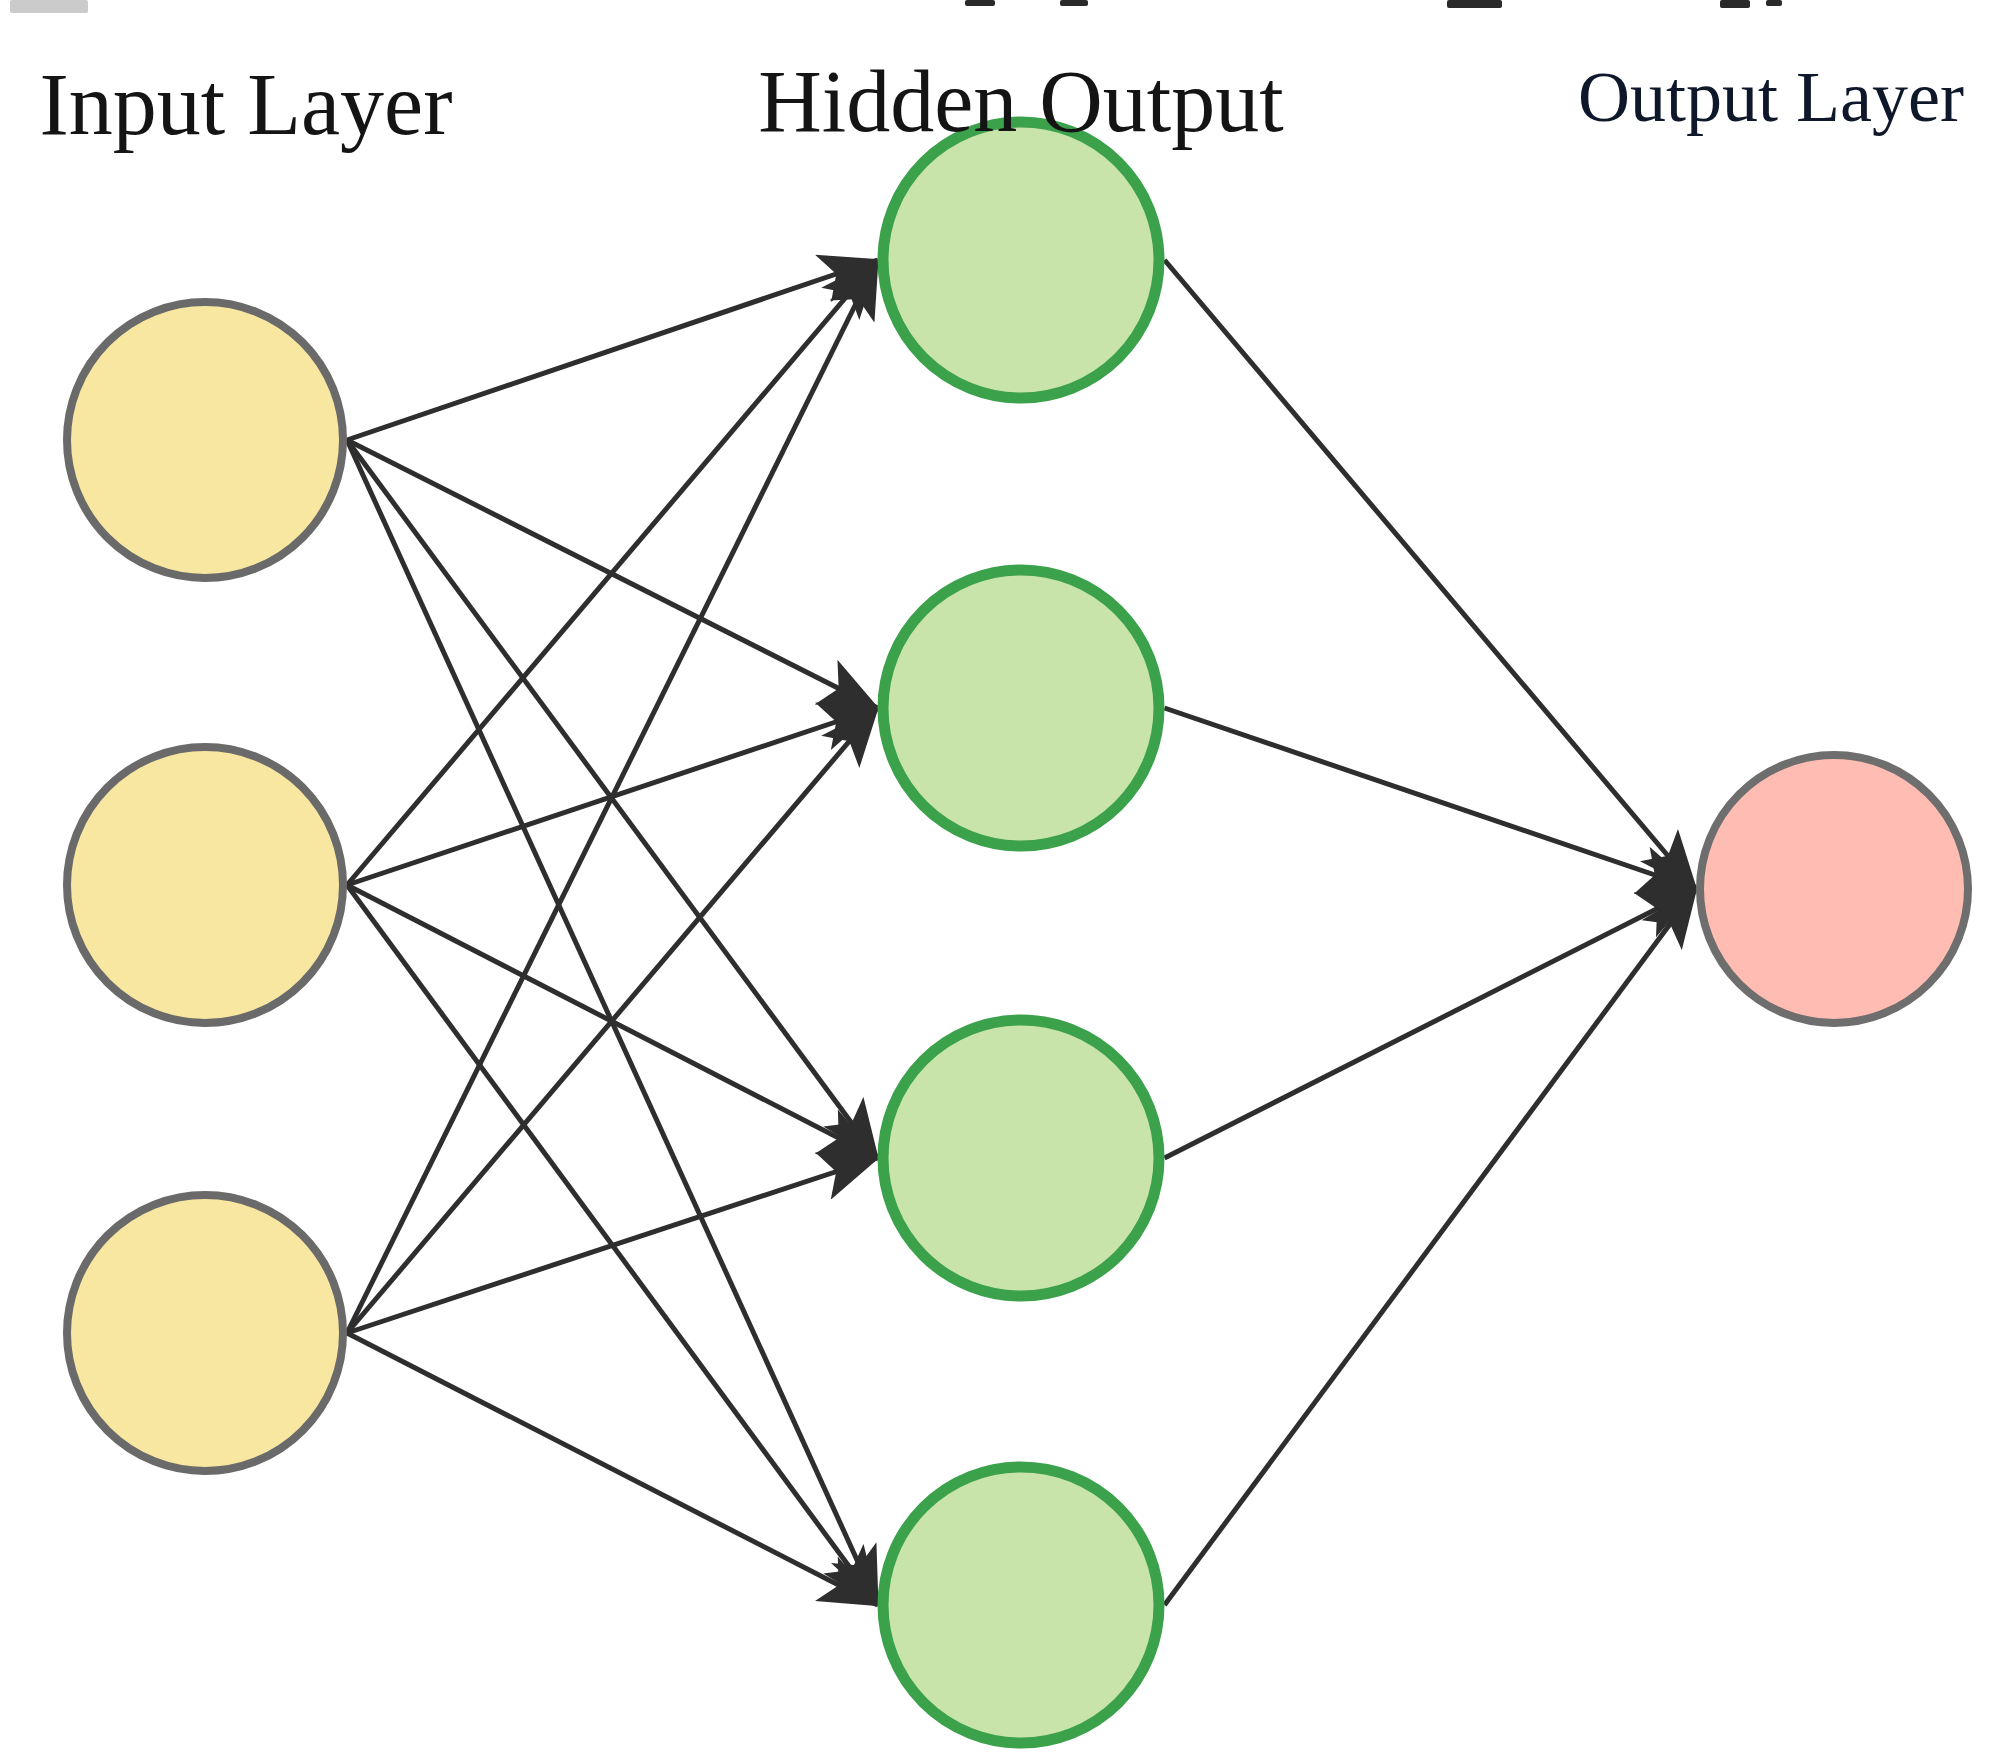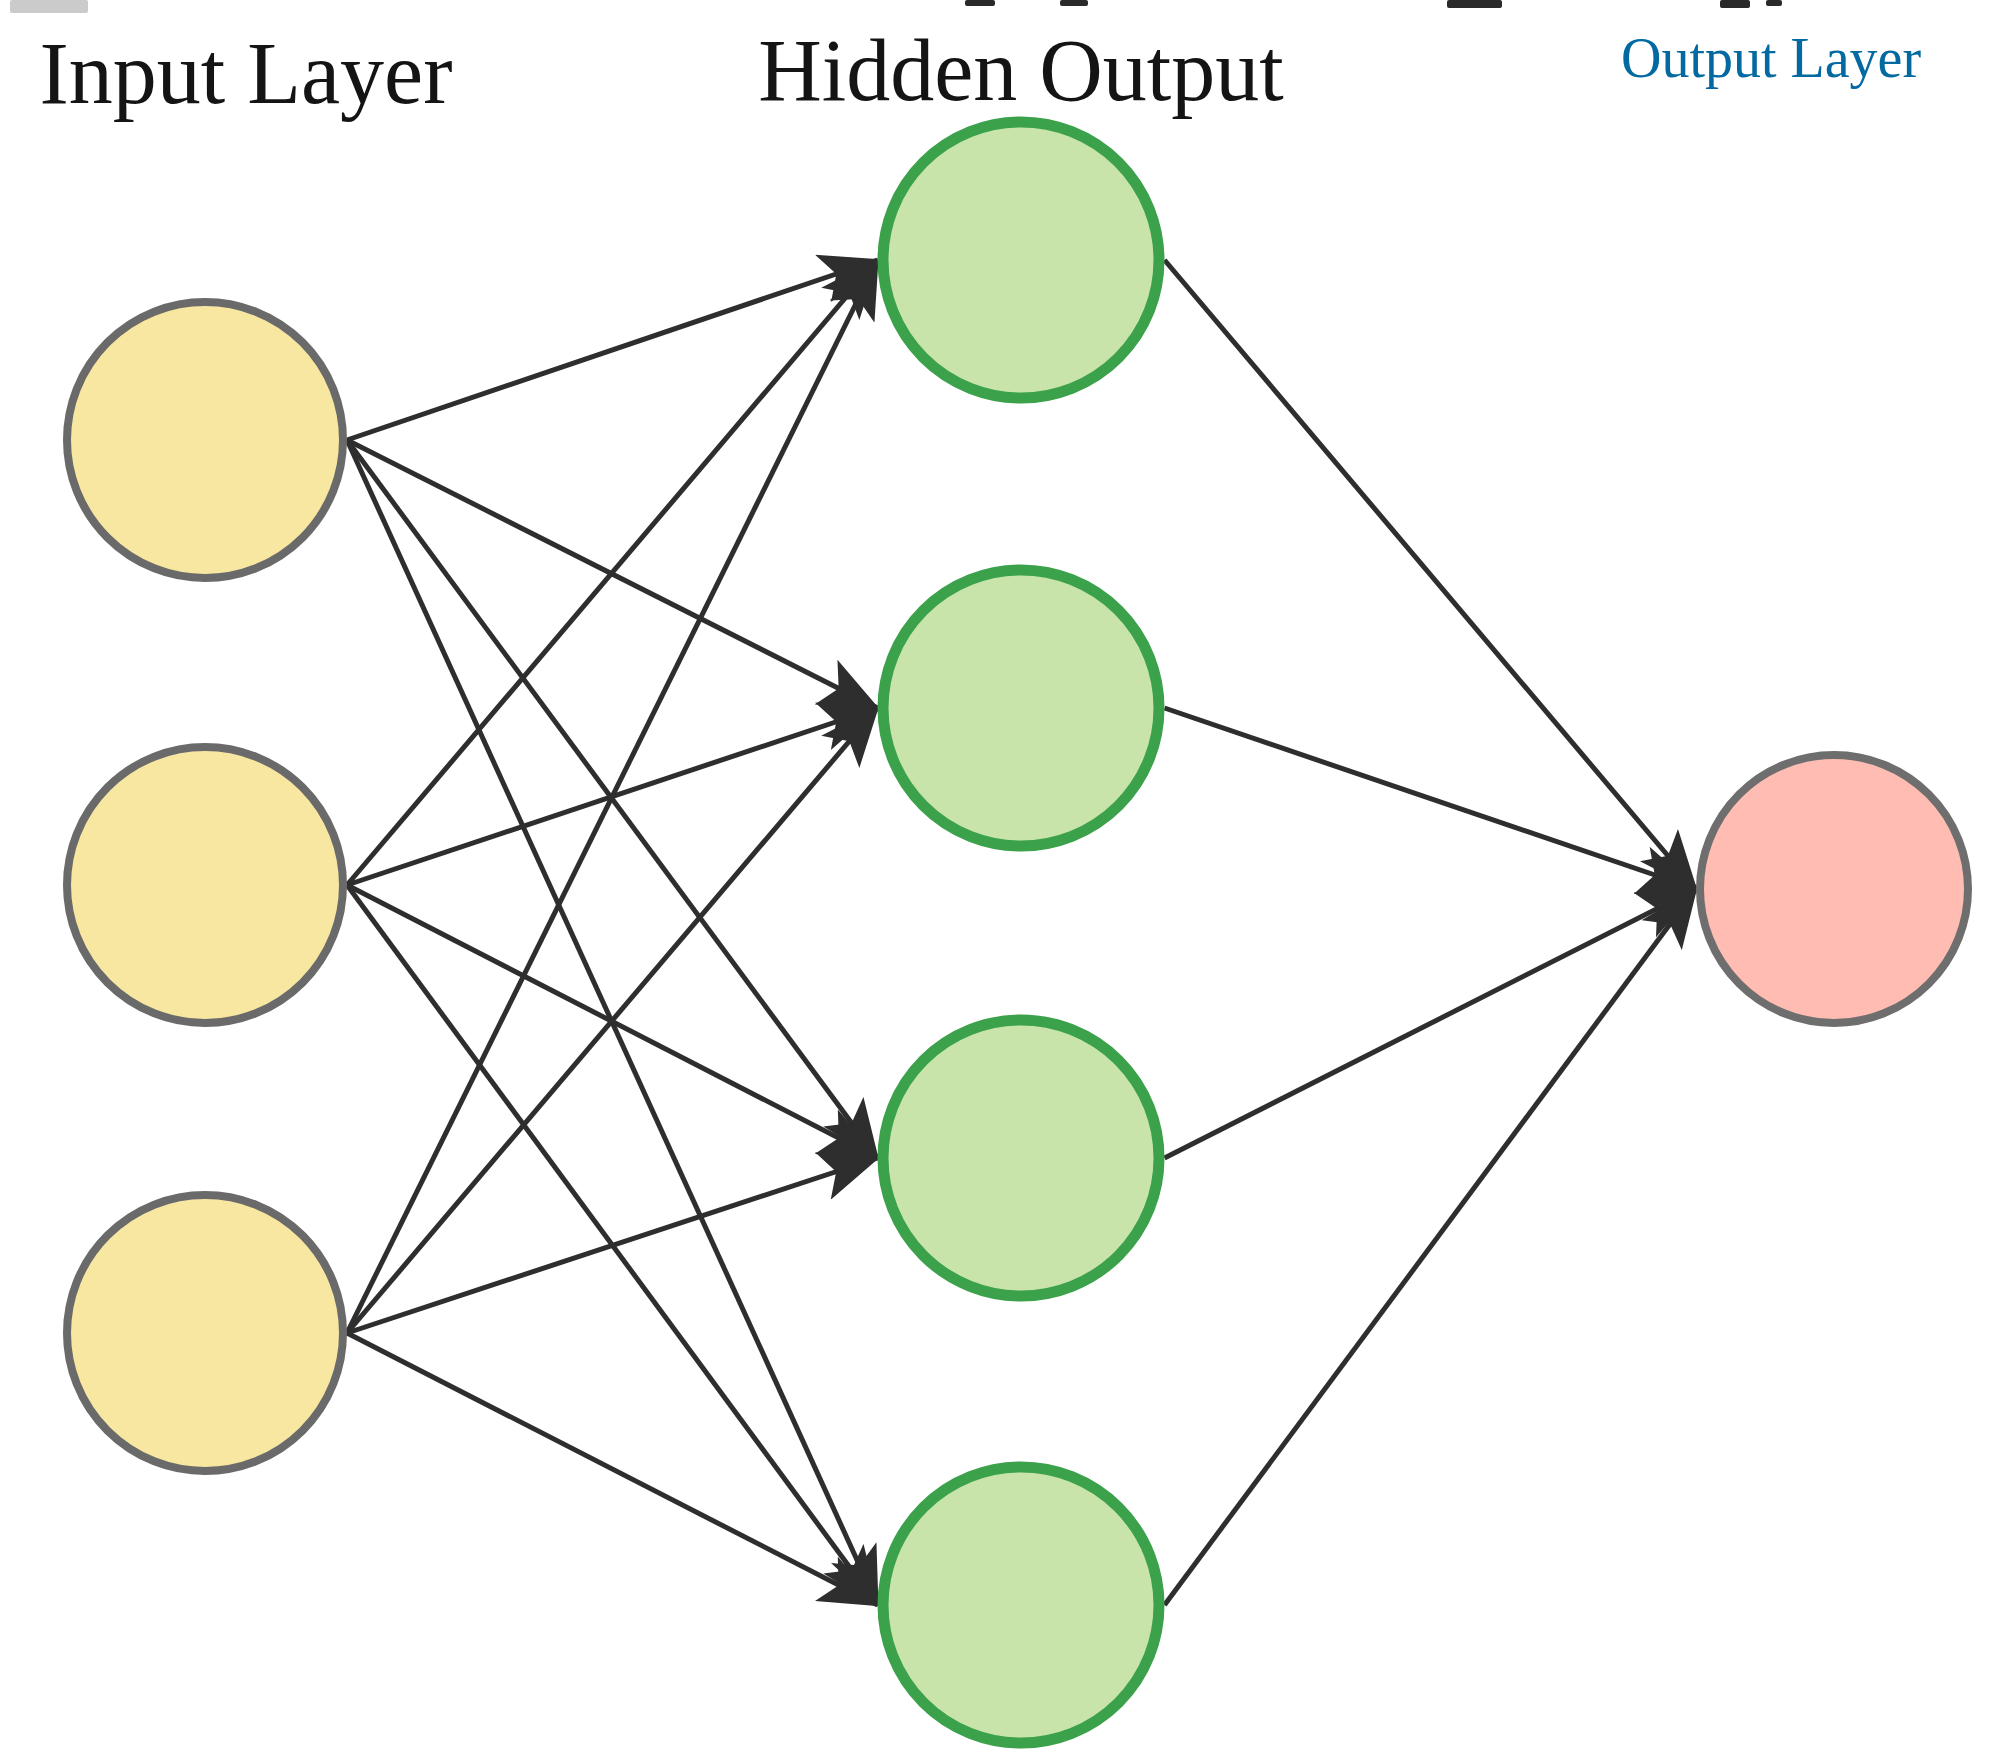--- a/index.html
+++ b/index.html
@@ -24,20 +24,21 @@
     display: block;
   }
   .layer-label {
     position: absolute;
     transform: translateX(-50%);
     white-space: nowrap;
     font-size: 88px;
     line-height: 1.0;
     color: #141414;
     font-family: "Liberation Serif", "DejaVu Serif", serif;
+    margin-top: 31px;
   }
   .artifact {
     position: absolute;
     border-radius: 2px;
   }
 </style>
 </head>
 <body>
 
 <div class="canvas">
@@ -73,21 +74,21 @@
         <circle cx="1021" cy="260" r="138" fill="#C8E4AB" stroke="#3BA14B" stroke-width="11"></circle>
         <circle cx="1021" cy="708" r="138" fill="#C8E4AB" stroke="#3BA14B" stroke-width="11"></circle>
         <circle cx="1021" cy="1158" r="138" fill="#C8E4AB" stroke="#3BA14B" stroke-width="11"></circle>
         <circle cx="1021" cy="1605" r="138" fill="#C8E4AB" stroke="#3BA14B" stroke-width="11"></circle>
         <circle cx="1834" cy="889" r="134" fill="#FFBCB3" stroke="#6E6E6E" stroke-width="8"></circle>
       </g>
   </svg>
 
   <div class="layer-label" style="left: 246px; top: 30px; font-size: 88px; color: rgb(20, 20, 20);">Input Layer</div>
   <div class="layer-label" style="left: 1021px; top: 27px; font-size: 88px; color: rgb(20, 20, 20);">Hidden Output</div>
-  <div class="layer-label" style="left: 1771px; top: 30px; font-size: 56px; color: #0369a1;">Output Layer</div>
+  <div class="layer-label" style="left: 1771px; top: 30px; font-size: 72px; color: #0f172a;">Output Layer</div>
 
   <div id="artifacts">
       <div class="artifact" style="left: 10px; top: 0px; width: 78px; height: 13px; background: rgb(203, 203, 203);"></div>
       <div class="artifact" style="left: 965px; top: 0px; width: 30px; height: 6px; background: rgb(42, 42, 42);"></div>
       <div class="artifact" style="left: 1060px; top: 0px; width: 28px; height: 6px; background: rgb(42, 42, 42);"></div>
       <div class="artifact" style="left: 1447px; top: 0px; width: 55px; height: 8px; background: rgb(42, 42, 42);"></div>
       <div class="artifact" style="left: 1720px; top: 0px; width: 30px; height: 8px; background: rgb(42, 42, 42);"></div>
       <div class="artifact" style="left: 1766px; top: 0px; width: 16px; height: 6px; background: rgb(42, 42, 42);"></div>
     </div>
 

